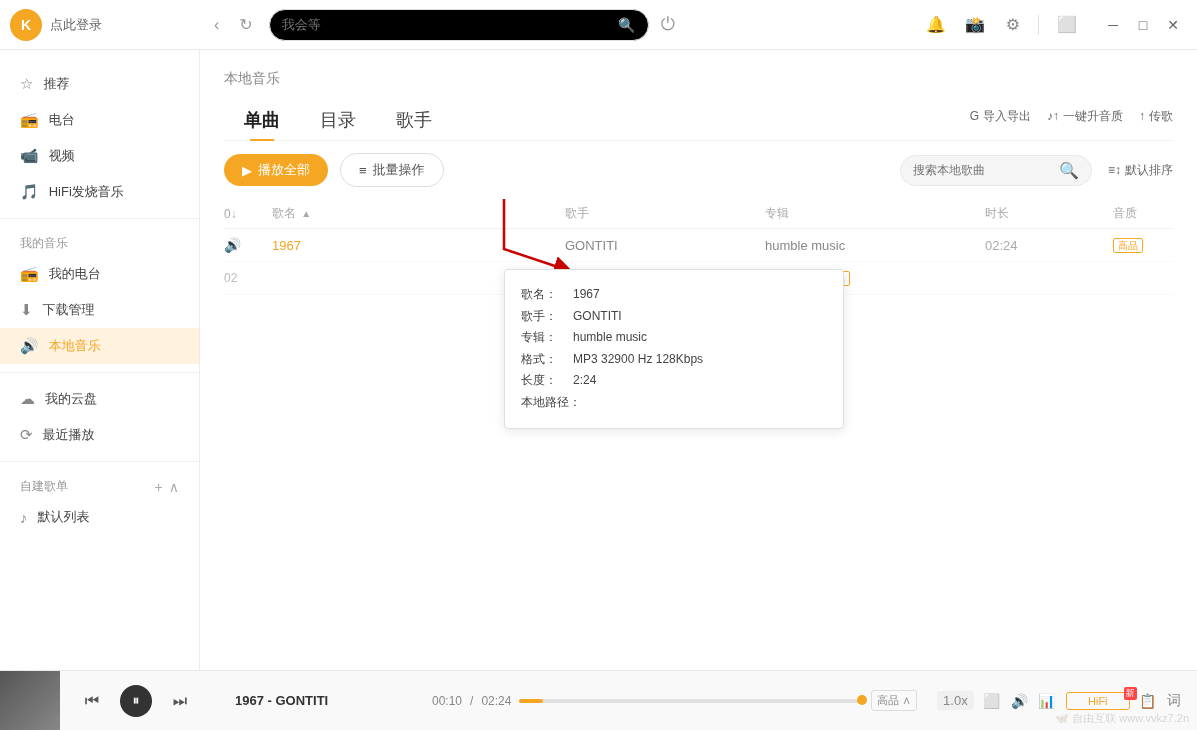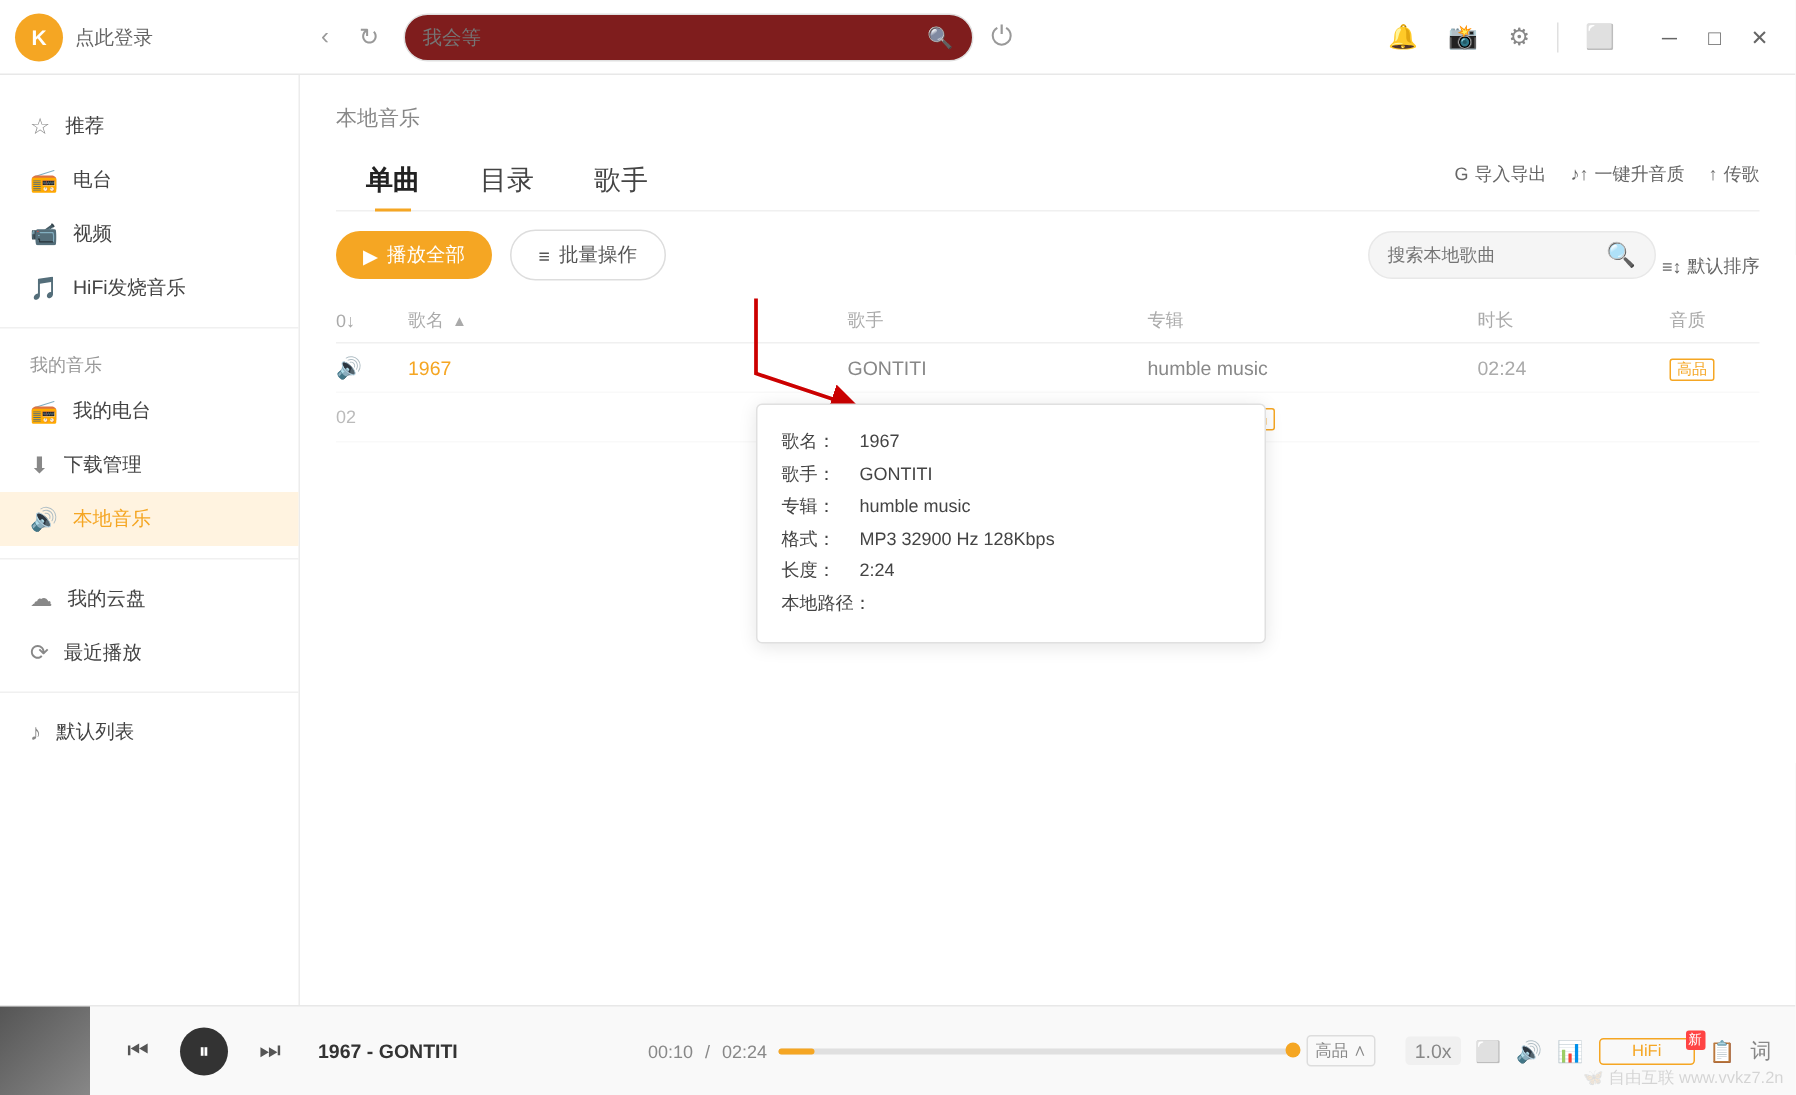--- a/index.html
+++ b/index.html
@@ -5,21 +5,21 @@
     * { margin: 0; padding: 0; box-sizing: border-box; }
     body { width: 1197px; height: 730px; font-family: 'Microsoft YaHei', 'PingFang SC', sans-serif; background: #f5f5f5; overflow: hidden; display: flex; flex-direction: column; }
 
     
     .titlebar { height: 50px; background: #fff; display: flex; align-items: center; padding: 0 10px; border-bottom: 1px solid #e8e8e8; flex-shrink: 0; }
     .titlebar-left { width: 200px; display: flex; align-items: center; gap: 8px; }
     .app-logo { width: 32px; height: 32px; background: #f5a623; border-radius: 50%; display: flex; align-items: center; justify-content: center; color: #fff; font-weight: bold; font-size: 14px; }
     .login-text { font-size: 13px; color: #666; cursor: pointer; }
     .titlebar-center { flex: 1; display: flex; align-items: center; gap: 12px; }
     .nav-btn { background: none; border: none; cursor: pointer; color: #999; font-size: 16px; padding: 4px; }
-    .search-bar { flex: 1; max-width: 380px; height: 32px; background: #7f1d1d; border: 1px solid #e0e0e0; border-radius: 16px; display: flex; align-items: center; padding: 0 12px; gap: 8px; }
+    .search-bar { flex: 1; max-width: 380px; height: 32px; background: #000000; border: 1px solid #e0e0e0; border-radius: 16px; display: flex; align-items: center; padding: 0 12px; gap: 8px; }
     .search-input { background: none; border: none; outline: none; font-size: 13px; color: #999; flex: 1; }
     .search-icon { color: #bbb; font-size: 14px; }
     .power-btn { background: none; border: none; cursor: pointer; color: #999; font-size: 18px; }
     .titlebar-right { display: flex; align-items: center; gap: 8px; margin-left: auto; }
     .titlebar-icon { background: none; border: none; cursor: pointer; color: #888; font-size: 16px; padding: 4px 6px; }
     .window-controls { display: flex; align-items: center; gap: 2px; margin-left: 8px; }
     .wc-btn { width: 28px; height: 28px; background: none; border: none; cursor: pointer; color: #666; font-size: 14px; display: flex; align-items: center; justify-content: center; }
     .titlebar-divider { width: 1px; height: 20px; background: #e0e0e0; margin: 0 4px; }
 
     
@@ -46,21 +46,21 @@
     .tab-item { font-size: 18px; color: #444; padding: 8px 20px; cursor: pointer; position: relative; }
     .tab-item.active { color: #222; font-weight: bold; }
     .tab-item.active::after { content: ''; position: absolute; bottom: -1px; left: 50%; transform: translateX(-50%); width: 24px; height: 2px; background: #f5a623; }
     .tab-actions { margin-left: auto; display: flex; align-items: center; gap: 16px; padding-bottom: 8px; }
     .tab-action-btn { background: none; border: none; cursor: pointer; font-size: 12px; color: #666; display: flex; align-items: center; gap: 4px; }
 
     
     .toolbar { display: flex; align-items: center; padding: 12px 24px; gap: 12px; }
     .play-all-btn { display: flex; align-items: center; gap: 6px; background: #f5a623; color: #fff; border: none; border-radius: 20px; padding: 7px 18px; font-size: 13px; cursor: pointer; }
     .batch-btn { display: flex; align-items: center; gap: 6px; background: none; color: #555; border: 1px solid #ddd; border-radius: 20px; padding: 7px 18px; font-size: 13px; cursor: pointer; }
-    .toolbar-right { margin-left: auto; display: flex; align-items: flex-end; gap: 4px; }
+    .toolbar-right { margin-left: auto; display: flex; align-items: center; gap: 16px; }
     .search-local { display: flex; align-items: center; background: #f5f5f5; border: 1px solid #e8e8e8; border-radius: 16px; padding: 5px 12px; gap: 6px; }
     .search-local input { background: none; border: none; outline: none; font-size: 12px; color: #999; width: 140px; }
     .sort-btn { background: none; border: none; cursor: pointer; font-size: 12px; color: #666; display: flex; align-items: center; gap: 4px; }
 
     
     .song-list { flex: 1; overflow-y: auto; padding: 0 24px; }
     .song-list-header { display: flex; align-items: center; padding: 6px 0; border-bottom: 1px solid #f0f0f0; font-size: 12px; color: #aaa; }
     .col-num { width: 48px; }
     .col-name { flex: 1; }
     .col-artist { width: 200px; }
@@ -83,21 +83,21 @@
     .tooltip { position: absolute; left: 280px; top: 40px; background: #fff; border: 1px solid #e0e0e0; border-radius: 4px; padding: 14px 16px; font-size: 12px; color: #444; line-height: 1.8; box-shadow: 0 2px 12px rgba(0,0,0,0.1); z-index: 100; min-width: 340px; }
     .tooltip-row { display: flex; gap: 16px; }
 
     
     .player-bar { height: 60px; background: #f9f9f9; border-top: 1px solid #e8e8e8; display: flex; align-items: center; flex-shrink: 0; }
     .player-album { width: 60px; height: 60px; background: #888; flex-shrink: 0; }
     .player-controls { display: flex; align-items: center; gap: 12px; padding: 0 16px; }
     .ctrl-btn { background: none; border: none; cursor: pointer; color: #555; font-size: 16px; width: 32px; height: 32px; display: flex; align-items: center; justify-content: center; }
     .play-pause-btn { background: #333; border-radius: 50%; color: #fff; font-size: 14px; }
     .player-info { display: flex; flex-direction: column; gap: 2px; min-width: 200px; }
-    .player-song-title { font-size: 13px; color: #333; font-weight: bold; }
+    .player-song-title { font-size: 13px; color: #333; font-weight: bold; margin-left: 23px; }
     .player-progress { display: flex; align-items: center; gap: 8px; flex: 1; padding: 0 20px; }
     .progress-bar { flex: 1; height: 4px; background: #e0e0e0; border-radius: 2px; position: relative; cursor: pointer; }
     .progress-fill { width: 7%; height: 100%; background: #f5a623; border-radius: 2px; }
     .progress-dot { position: absolute; right: -4px; top: -4px; width: 10px; height: 10px; background: #f5a623; border-radius: 50%; }
     .time-text { font-size: 12px; color: #888; white-space: nowrap; }
     .quality-btn { background: none; border: 1px solid #ddd; border-radius: 3px; font-size: 11px; color: #888; padding: 2px 5px; cursor: pointer; }
     .player-right { display: flex; align-items: center; gap: 10px; padding-right: 16px; margin-left: auto; }
     .player-right-btn { background: none; border: none; cursor: pointer; color: #888; font-size: 14px; }
     .speed-badge { font-size: 13px; color: #888; background: #f0f0f0; padding: 2px 6px; border-radius: 3px; }
     .new-badge { position: relative; }
@@ -173,20 +173,27 @@
     <div class="sidebar-divider"></div>
     <div class="sidebar-item">
       <span class="icon">☁</span>
       <span>我的云盘</span>
     </div>
     <div class="sidebar-item">
       <span class="icon">⟳</span>
       <span>最近播放</span>
     </div>
     <div class="sidebar-divider"></div>
+    <div class="sidebar-section-header">
+      <span class="sidebar-section-title">自建歌单</span>
+      <div class="sidebar-section-actions">
+        <button class="sidebar-action-btn">+</button>
+        <button class="sidebar-action-btn">∧</button>
+      </div>
+    </div>
     <div class="sidebar-item">
       <span class="icon">♪</span>
       <span>默认列表</span>
     </div>
   </div>
 
   <div class="content">
     <div class="content-header">
       <div class="page-title">本地音乐</div>
       <div class="tab-bar">

